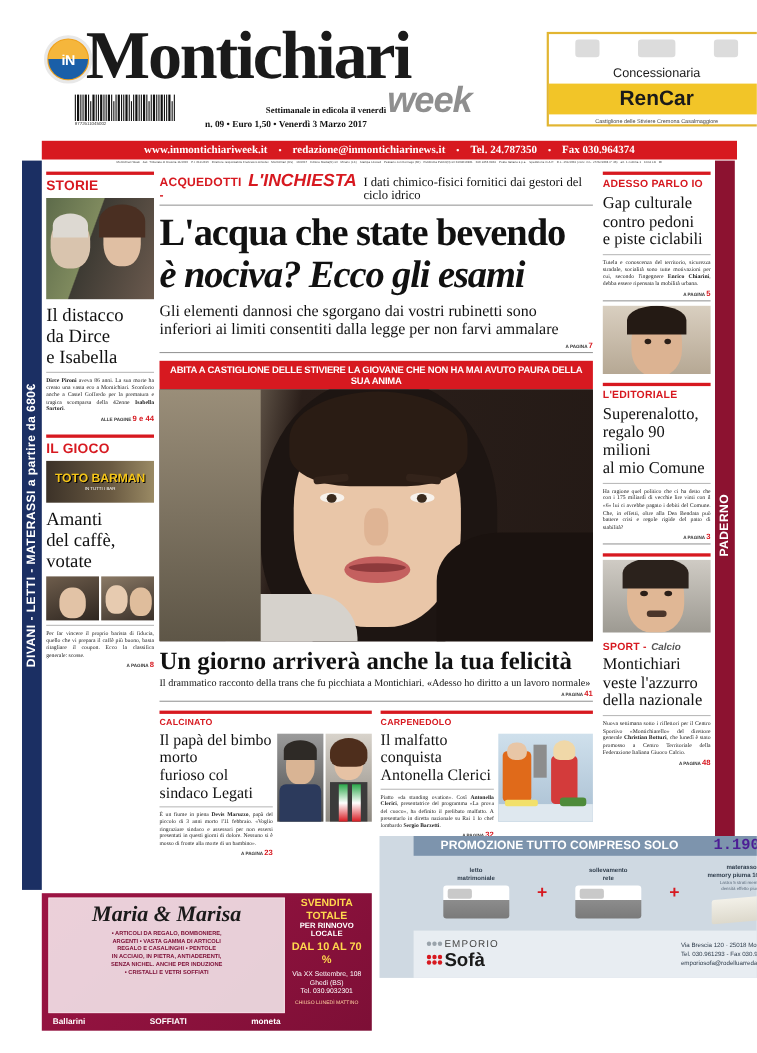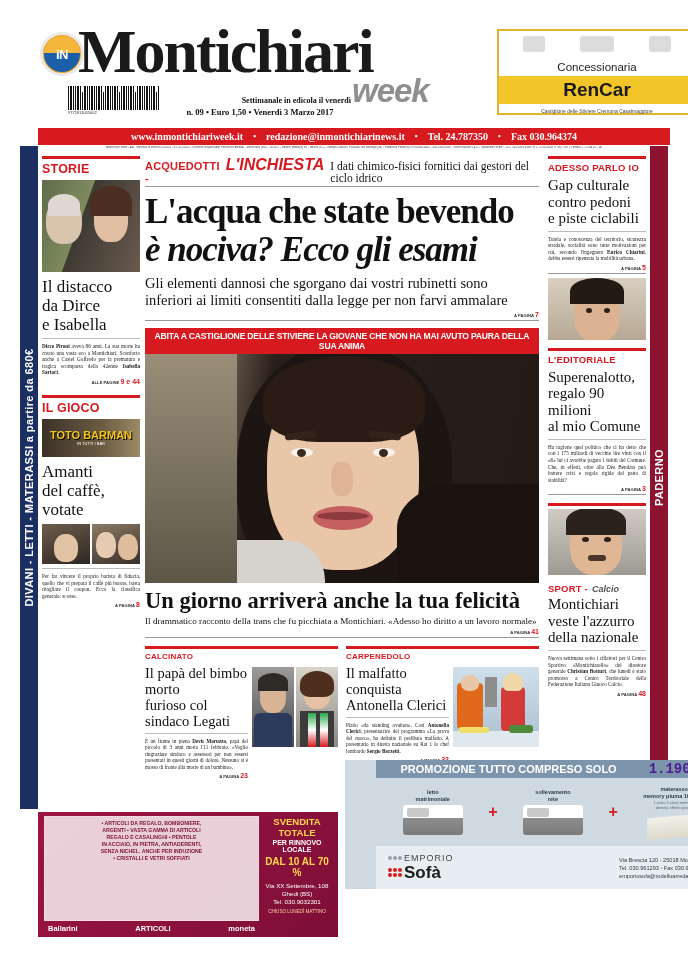--- a/index.html
+++ b/index.html
@@ -460,30 +460,31 @@
 veste l'azzurro
 della nazionale</div>
       <div class="thin-rule"></div>
       <div class="body-just"><span>Nuova settimana sotto i riflettori per il Centro Sportivo «Montichiarello» del direttore generale </span><b>Christian Botturi</b><span>, che lunedì è stato promosso a Centro Territoriale della Federazione Italiana Giuoco Calcio.</span></div>
       <div class="apagina"><span>A PAGINA</span> <b>48</b></div>
     </div>
   </div>
 
   <div class="ad-maria">
     <div class="maria-inner">
+      <div class="maria-script">Maria &amp; Marisa</div>
       <div class="maria-list" style="white-space:pre-line;">• ARTICOLI DA REGALO, BOMBONIERE,
 ARGENTI • VASTA GAMMA DI ARTICOLI
 REGALO E CASALINGHI • PENTOLE
 IN ACCIAIO, IN PIETRA, ANTIADERENTI,
 SENZA NICHEL. ANCHE PER INDUZIONE
 • CRISTALLI E VETRI SOFFIATI</div>
     </div>
     <div class="maria-brands">
       <span>Ballarini</span>
-      <span>ARTICOLI</span>
+      <span>SOFFIATI</span>
       <span>moneta</span>
     </div>
     <div class="svendita">
       <div class="sv1">SVENDITA TOTALE</div>
       <div class="sv2">PER RINNOVO LOCALE</div>
       <div class="sv3">DAL 10 AL 70 %</div>
       <div class="sv4" style="white-space:pre-line;">Via XX Settembre, 108
 Ghedi (BS)
 Tel. 030.9032301</div>
       <div class="sv5">CHIUSO LUNEDÌ MATTINO</div>

